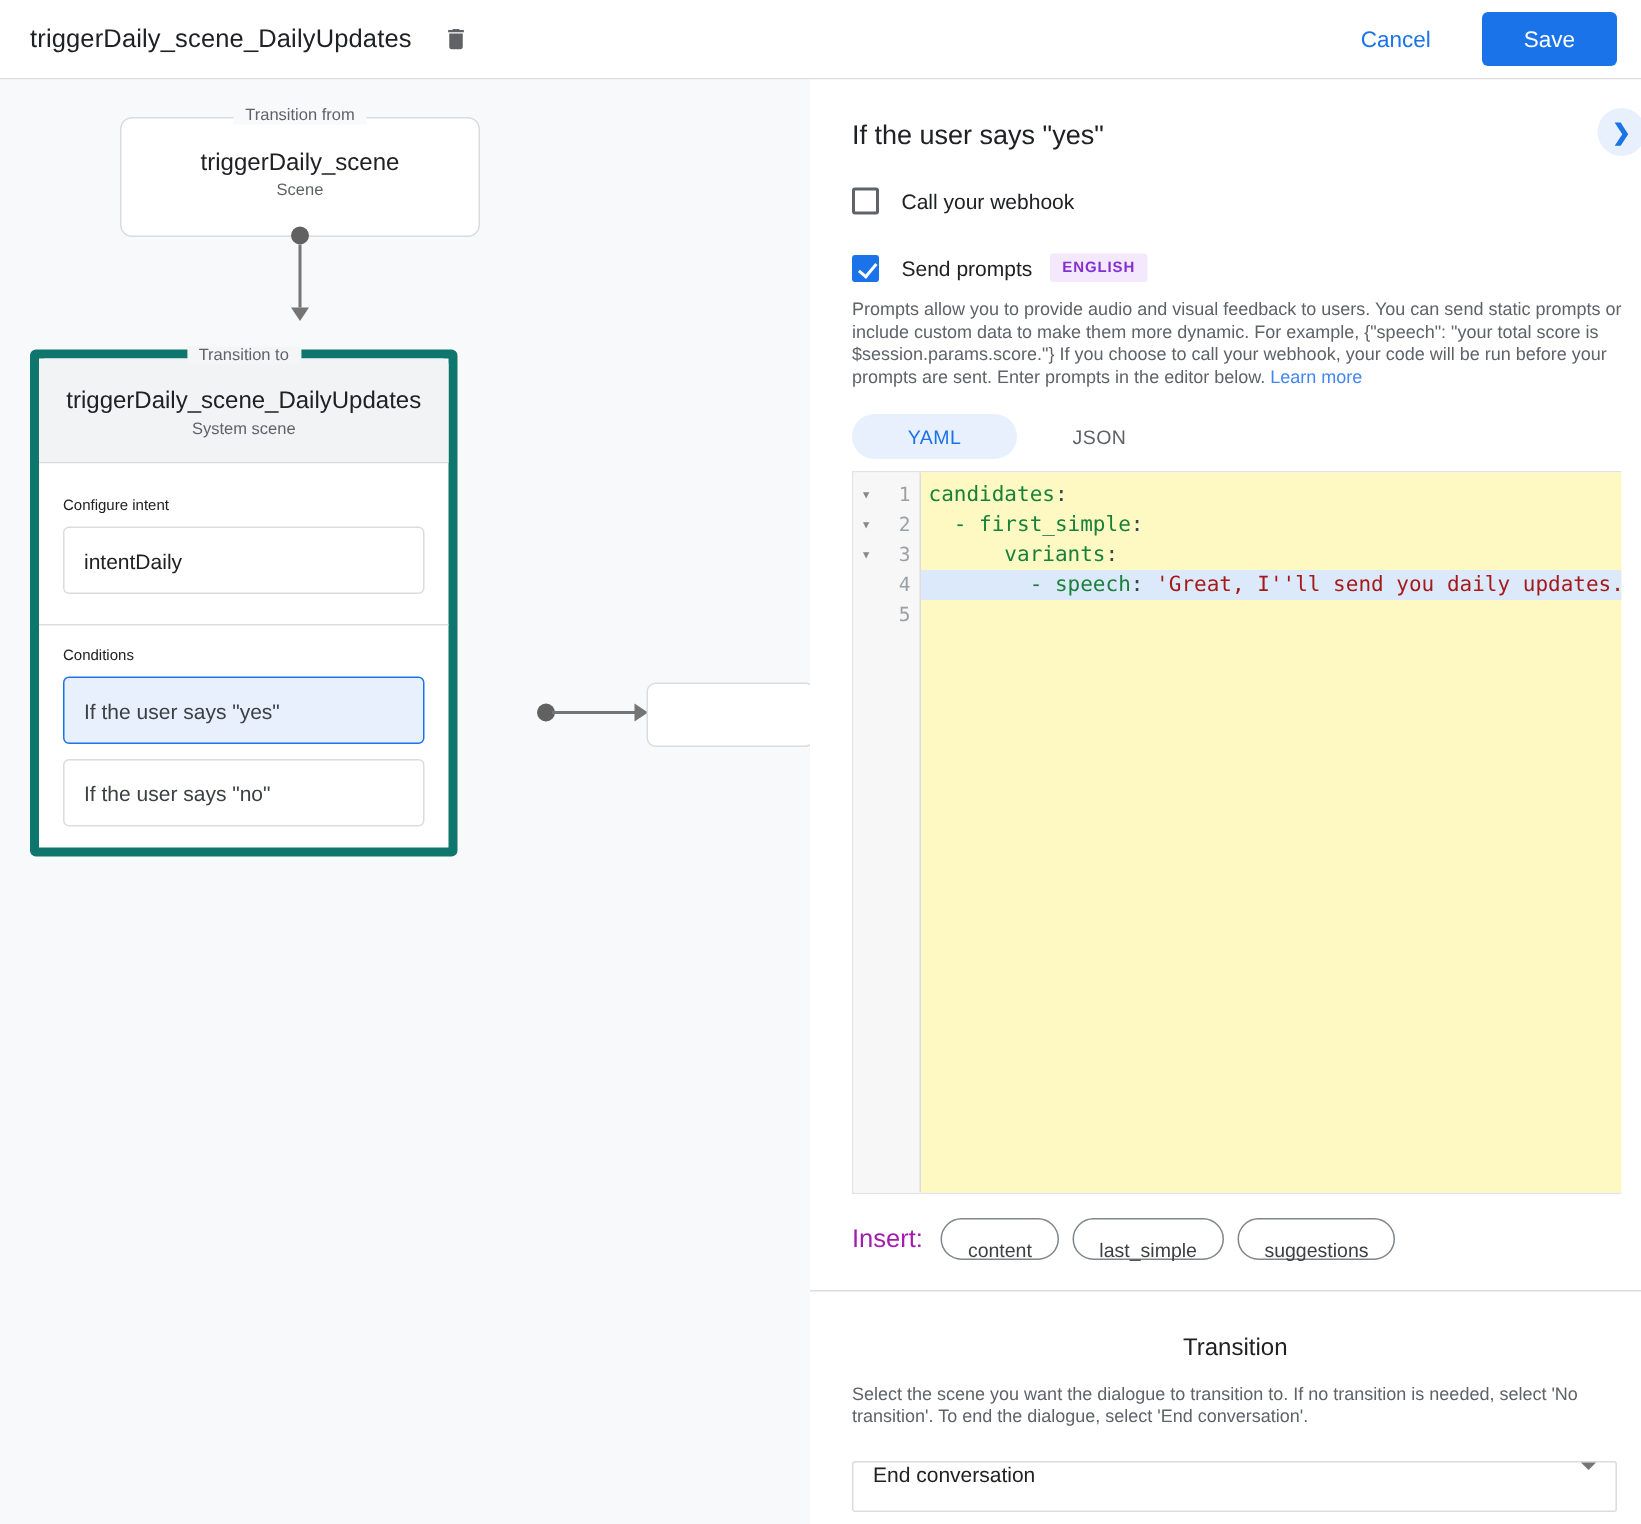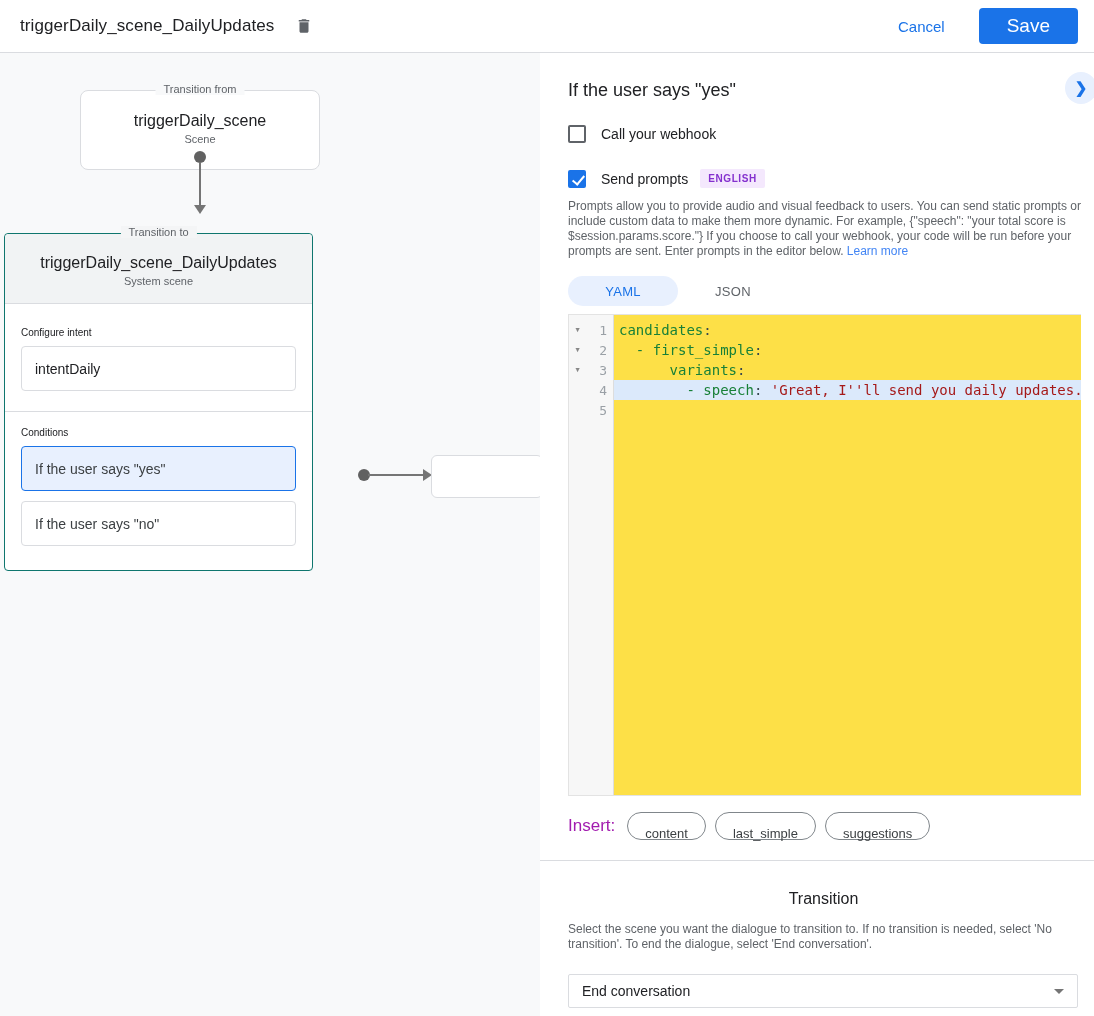--- a/index.html
+++ b/index.html
@@ -8,35 +8,35 @@
 
   
   .topbar { height:53px; display:flex; align-items:center; padding:0 16px 0 20px;
     border-bottom:1px solid #dadce0; background:#fff; }
   .topbar-title { font-size:17px; color:#202124; letter-spacing:.1px; }
   .trash-btn { margin-left:18px; width:24px; height:24px; border:none; background:none;
     cursor:pointer; display:flex; align-items:center; justify-content:center; }
   .topbar-actions { margin-left:auto; display:flex; align-items:center; gap:34px; }
   .cancel-btn { border:none; background:none; color:#1a73e8; font-size:15px; font-weight:500; cursor:pointer; }
   .save-btn { background:#1a73e8; color:#fff; border:none; border-radius:4px; height:36px;
-    padding:0 28px; font-size:19px; font-weight:500; cursor:pointer; }
+    padding:0 28px; font-size:15px; font-weight:500; cursor:pointer; }
 
   .main { display:flex; height:963px; }
 
   
   .diagram { position:relative; width:540px; background:#f8f9fa; overflow:hidden; flex:none; }
   .legend { position:absolute; top:-8px; left:50%; transform:translateX(-50%);
     font-size:11px; color:#5f6368; background:#f8f9fa; padding:0 8px; white-space:nowrap; }
-  .from-box { position:absolute; left:80px; top:37px; width:240px; height:80px;
+  .from-box { position:absolute; left:80px; top:25px; width:240px; height:80px;
     background:#fff; border:1px solid #dadce0; border-radius:8px; text-align:center; }
   .from-box .scene-title { margin-top:21px; font-size:16px; }
   .scene-sub { margin-top:3px; font-size:11px; color:#5f6368; }
 
-  .to-box { position:absolute; left:4px; top:180px; width:309px; height:338px;
-    background:#fff; border:1px solid #0f766e; border-radius:4px; }
+  .to-box { position:absolute; left:20px; top:180px; width:285px; height:338px;
+    background:#fff; border:6px solid #0f766e; border-radius:4px; }
   .to-box .legend { background:#f4f5f6; }
   .to-header { height:70px; background:#f1f3f4; border-bottom:1px solid #dadce0;
     border-radius:4px 4px 0 0; text-align:center; }
   .to-header .scene-title { padding-top:20px; font-size:16px; }
   .to-section { padding:0 16px; }
   .section-label { font-size:10px; color:#202124; }
   .intent-input { margin-top:8px; height:45px; border:1px solid #dadce0; border-radius:4px;
     background:#fff; display:flex; align-items:center; padding-left:13px; font-size:14px; }
   .to-divider { margin-top:20px; border-top:1px solid #dadce0; }
   .cond { height:45px; border-radius:4px; display:flex; align-items:center;
@@ -79,38 +79,38 @@
   .tab { width:110px; height:30px; display:flex; align-items:center; justify-content:center;
     font-size:13px; font-weight:500; color:#5f6368; cursor:pointer; letter-spacing:.3px; }
   .tab.active { background:#e8f0fe; color:#1a73e8;border-radius:15px; }
 
   .editor { margin-top:8px; width:513px; height:482px; border:1px solid #e3e3e3; border-right:none;
     display:flex; font-family:"DejaVu Sans Mono", monospace; font-size:14px; }
   .gutter { width:45px; background:#f7f7f7; border-right:1px solid #ddd; padding-top:5px; flex:none; }
   .grow { height:20px; display:flex; align-items:center; }
   .fold { width:17px; text-align:center; font-size:7px; color:#888; cursor:pointer; }
   .lnum { flex:1; text-align:right; padding-right:6px; font-size:13px; color:#9aa0a6; }
-  .codearea { flex:1; padding-top:5px; overflow:hidden; background:#fde047; cursor:text; }
+  .codearea { flex:1; padding-top:5px; overflow:hidden; background:#fef9c3; cursor:text; }
   .crow { height:20px; line-height:20px; white-space:pre; padding-left:5px; }
   .crow.hl { background:#dbe9fb; }
   .tok-key { color:#188038; }
   .tok-str { color:#a51919; }
   .tok-plain { color:#37474f; }
 
   .insert-row { margin-top:16px; display:flex; align-items:center; }
   .insert-label { font-size:17px; color:#a21caf; margin-right:12px; }
   .chip { height:27px; padding:13px 17px; margin-right:9px; background:#fff; border:1px solid #80868b;
     border-radius:14px; font-size:13px; color:#3c4043; cursor:pointer;
     font-family:"Liberation Sans", sans-serif; }
 
   .divider { margin-top:20px; border-top:1px solid #dadce0; }
   .transition-title { margin-top:29px; font-size:16px; color:#202124;text-align:center; }
   .transition-desc { margin-top:14px; width:520px; font-size:12px; line-height:15px; color:#5f6368; }
   .select { margin-top:22px; width:510px; height:34px; border:1px solid #dadce0; border-radius:2px;
-    background:#fff; display:flex; align-items:center; justify-content:space-between;
+    background:#fff; display:flex; align-items:flex-start; justify-content:space-between;
     padding:0 13px; font-size:14px; color:#202124; cursor:pointer; }
   .caret { width:0; height:0; border-left:5px solid transparent; border-right:5px solid transparent;
     border-top:5px solid #757575; }
 </style>
 </head>
 <body>
 
 <header class="topbar">
   <div class="topbar-title">triggerDaily_scene_DailyUpdates</div>
   <button class="trash-btn">

